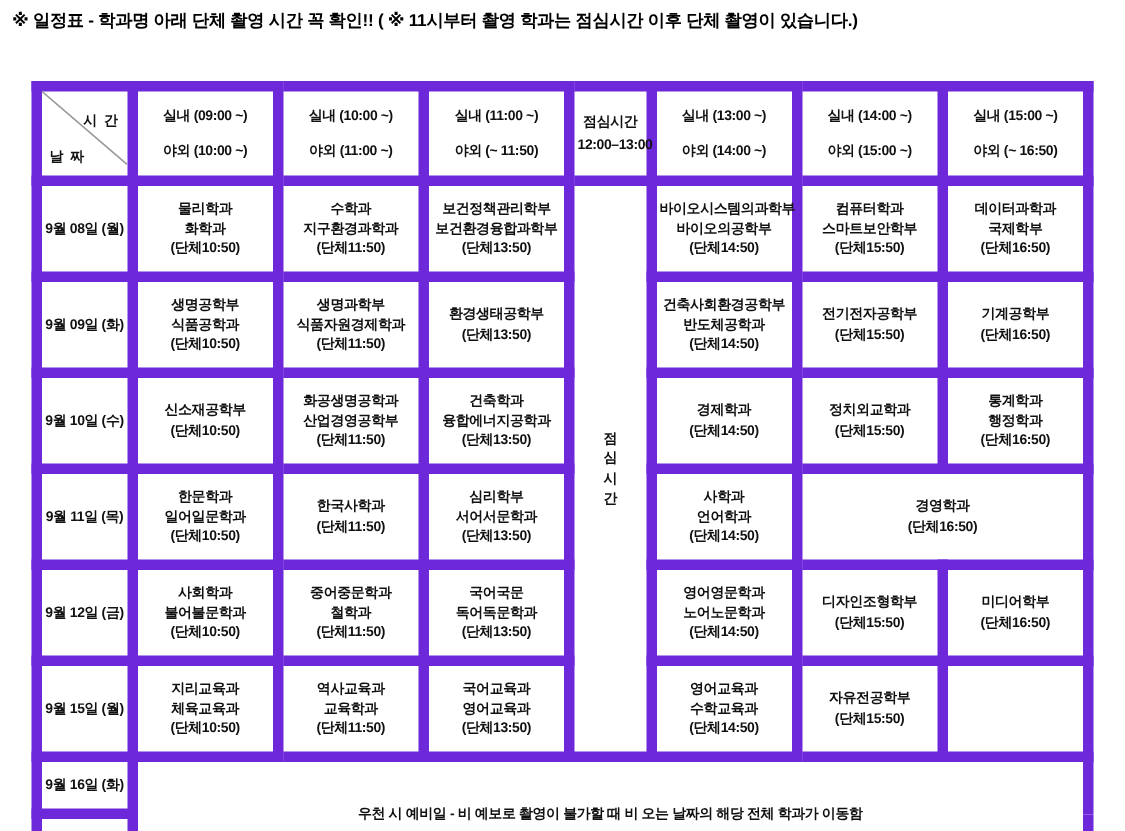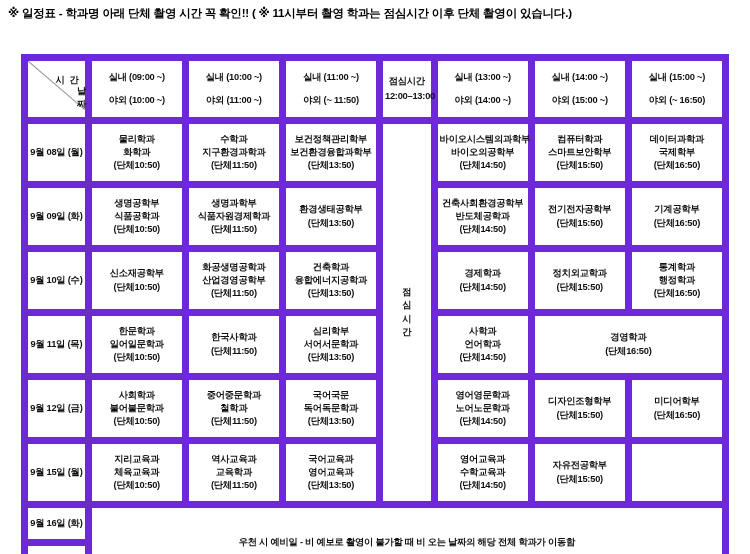--- a/index.html
+++ b/index.html
@@ -102,21 +102,20 @@
     font-weight: bold;
     letter-spacing: 1px;
   }
   .corner .lbl-date {
     position: absolute;
     left: 5px;
     bottom: 6px;
     font-size: 9.3px;
     font-weight: bold;
     letter-spacing: 1px;
-    margin-left: 44px;
   }
 
   
   .hdr-lunch .t1 { font-size: 9.3px; }
   .hdr-lunch .t2 { font-size: 9.3px; margin-top: 2px; white-space: nowrap; }
 
   
   tr.body-row td { height: 55px; }
   .date-cell { font-size: 9.3px; }
   .slot-cell div { white-space: nowrap; }

